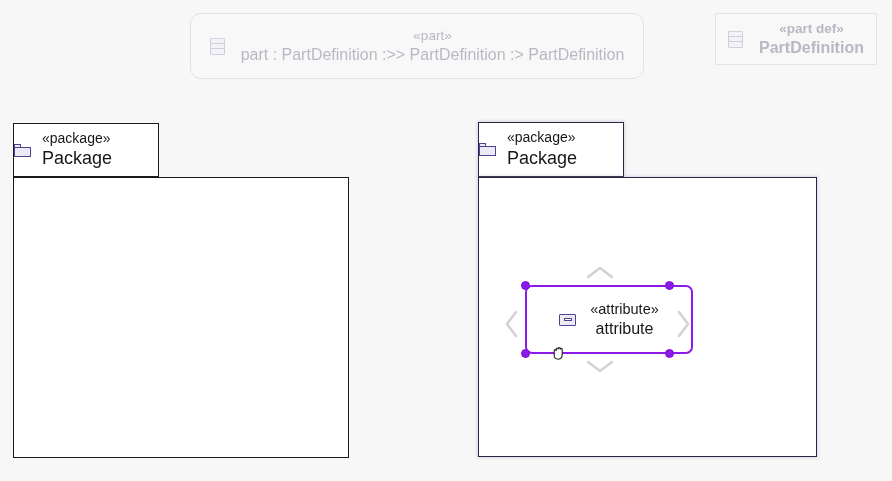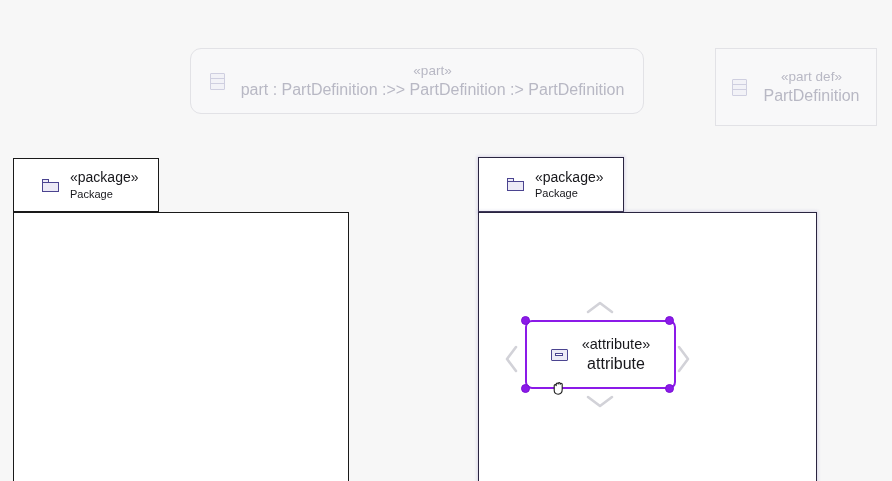--- a/index.html
+++ b/index.html
@@ -11,21 +11,20 @@
     height: 481px;
     background: #f7f7f7;
     font-family: "Liberation Sans", sans-serif;
     overflow: hidden;
     position: relative;
   }
   .canvas {
     position: absolute;
     inset: 0;
     background: #f7f7f7;
-    margin-top: 35px;
   }
 
   
   .palette-item {
     position: absolute;
     box-sizing: border-box;
     background: #f8f8f9;
     border: 1px solid #e2e2e6;
     display: flex;
     align-items: center;
@@ -74,21 +73,21 @@
 
   
   .package { position: absolute; }
   .package .pkg-tab {
     position: absolute;
     box-sizing: border-box;
     background: #ffffff;
     display: flex;
     align-items: center;
     gap: 11px;
-    padding-left: 28px;
+    padding-left: 0;
   }
   .package .pkg-body {
     position: absolute;
     box-sizing: border-box;
     background: #ffffff;
   }
   .pkg-normal .pkg-tab,
   .pkg-normal .pkg-body { border: 1px solid #1a1a1a; }
 
   .pkg-focused .pkg-tab,
@@ -96,21 +95,21 @@
     border: 1.6px solid #2a2540;
     box-shadow: 0 0 3px 1px rgba(150,140,200,0.30);
   }
 
   .pkg-text {
     line-height: 1.28;
     color: #17171b;
     white-space: nowrap;
   }
   .pkg-text .stereo { display: block; font-size: 14px; }
-  .pkg-text .name   { display: block; font-size: 11px; }
+  .pkg-text .name   { display: block; font-size: 18px; }
 
   
   .folder-icon {
     width: 17px;
     height: 13px;
     position: relative;
     flex: none;
   }
   .folder-icon .tab {
     position: absolute;
@@ -206,21 +205,21 @@
 <div class="canvas">
 
   <div class="palette-item rounded" id="palette-part" style="left: 190px; top: 13px; width: 454px; height: 66px;">
     <span class="part-icon"></span>
     <span class="palette-label">
       <span class="stereo">«part»</span>
       <span class="name">part : PartDefinition :&gt;&gt; PartDefinition :&gt; PartDefinition</span>
     </span>
   </div>
 
-  <div class="palette-item" id="palette-part-def" style="left: 715px; top: 13px; width: 162px; height: 78px;">
+  <div class="palette-item" id="palette-part-def" style="left: 715px; top: 13px; width: 162px; height: 52px; font-weight: bold;">
     <span class="part-icon"></span>
     <span class="palette-label">
       <span class="stereo">«part def»</span>
       <span class="name">PartDefinition</span>
     </span>
   </div>
 
   <div class="package pkg-normal">
     <div class="pkg-tab" id="pkg-left-tab" style="left: 13px; top: 123px; width: 146px; height: 54px;">
       <span class="folder-icon">
@@ -242,21 +241,21 @@
           <span class="body"></span>
       </span>
       <span class="pkg-text">
         <span class="stereo">«package»</span>
         <span class="name">Package</span>
       </span>
     </div>
     <div class="pkg-body" id="pkg-right-body" style="left: 478px; top: 177px; width: 339px; height: 280px;"></div>
   </div>
 
-  <div class="node-selected" id="attribute-node" style="left: 525px; top: 285px; width: 151px; height: 69px; border-color: rgb(139, 26, 232);">
+  <div class="node-selected" id="attribute-node" style="left: 525px; top: 285px; width: 168px; height: 69px; border-color: rgb(139, 26, 232);">
     <span class="attribute-icon">
         <i></i>
       </span>
     <span class="node-text">
       <span class="stereo">«attribute»</span>
       <span class="name">attribute</span>
     </span>
   </div>
 
   <div class="handle" id="h-tl" style="left: 521px; top: 281px; background: rgb(139, 26, 232);"></div>

